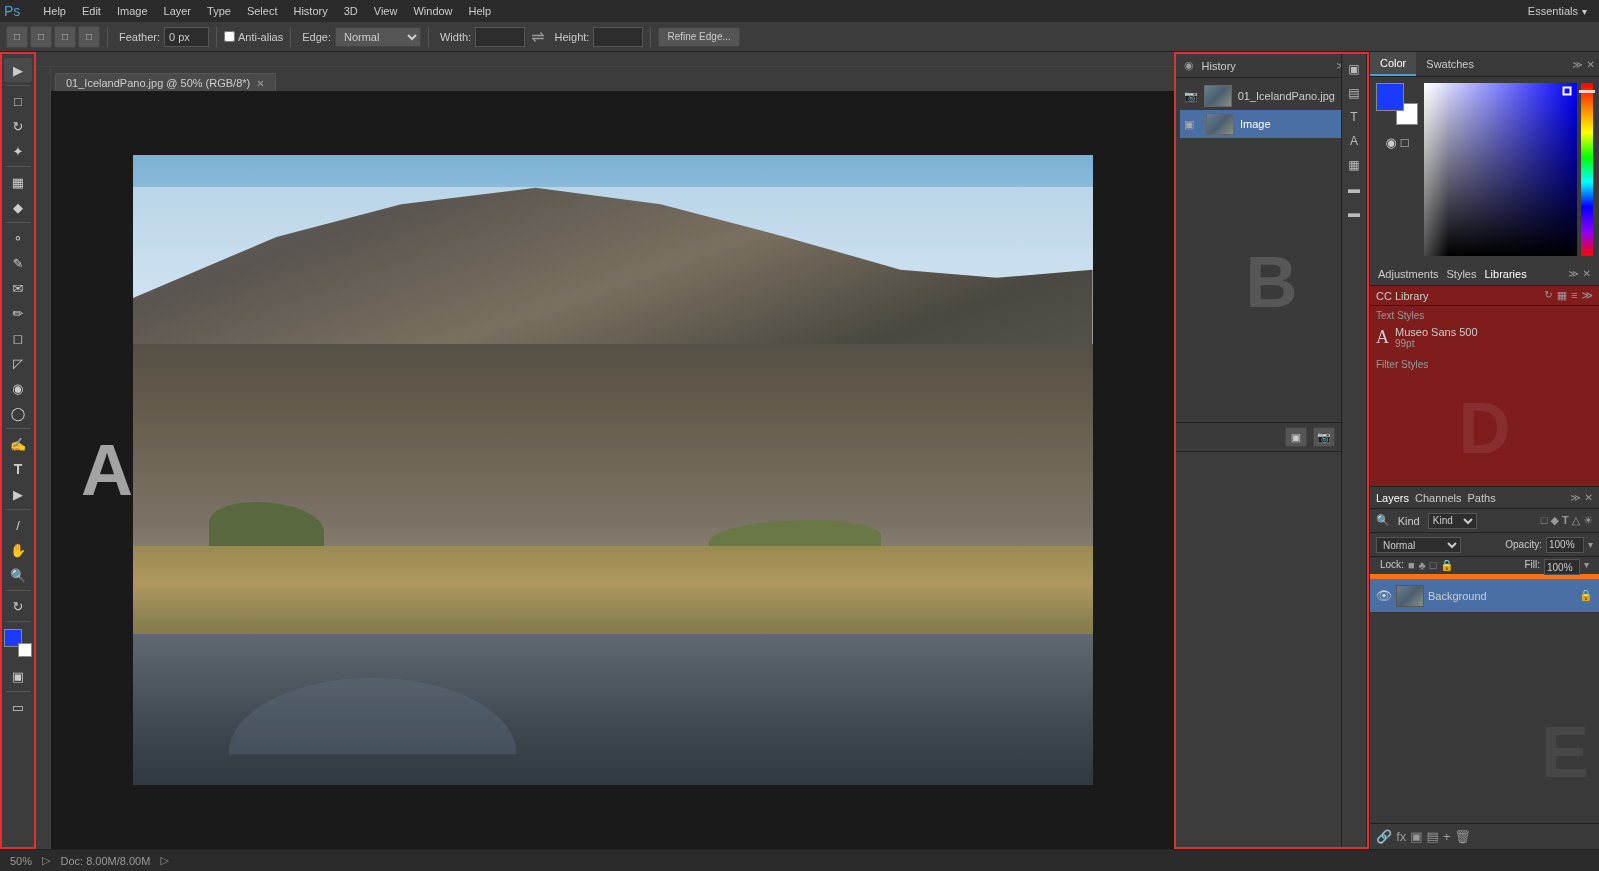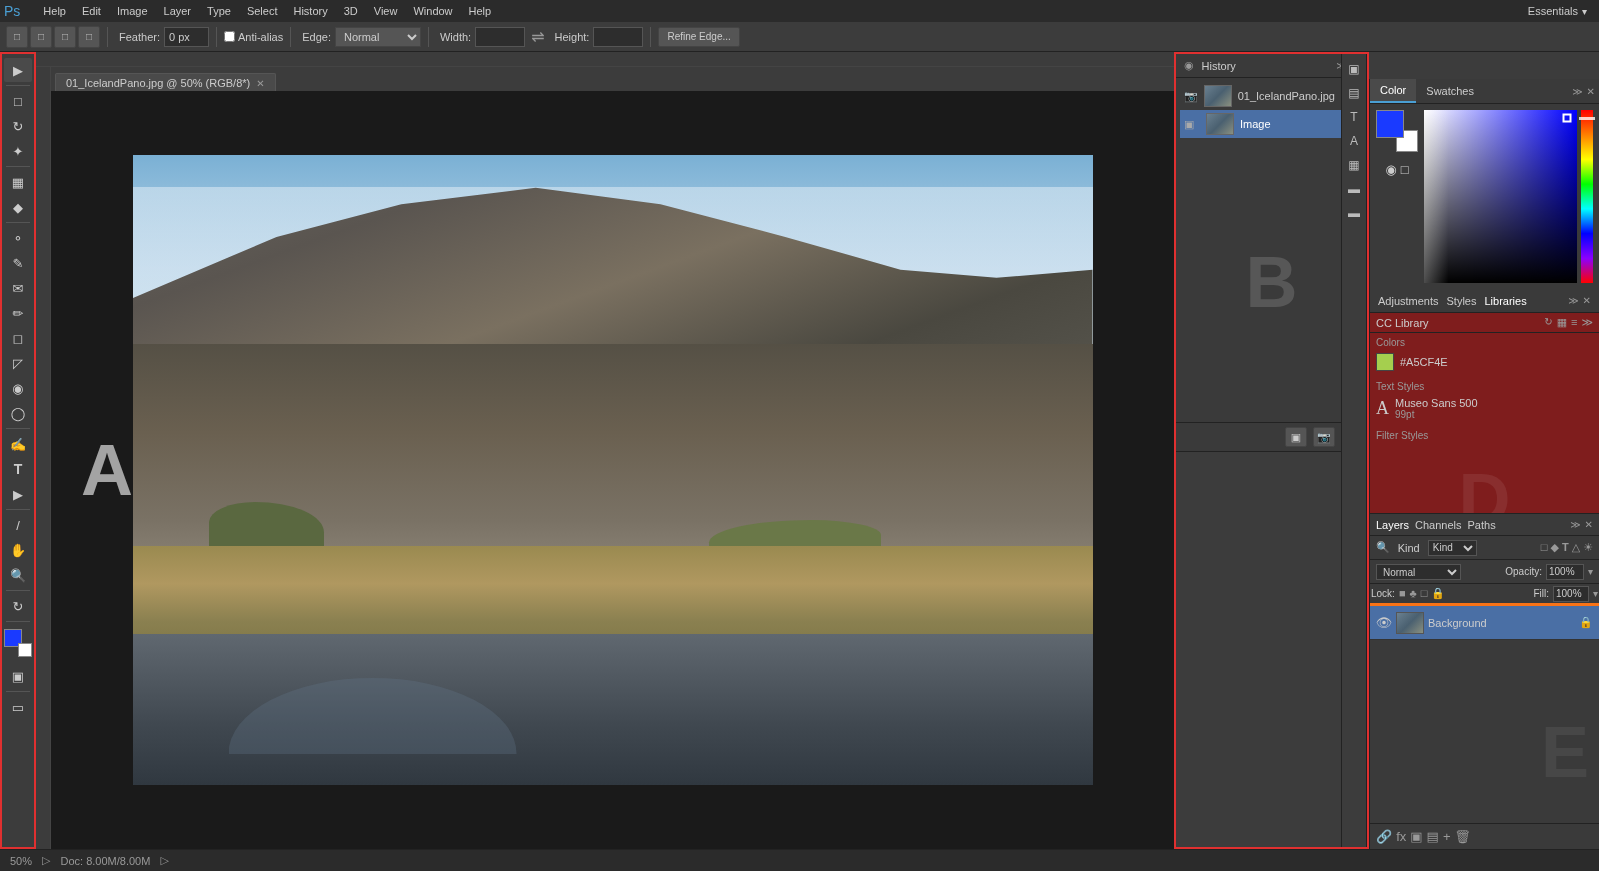--- a/index.html
+++ b/index.html
@@ -92,33 +92,33 @@
 
     
     #statusbar { height: 22px; background: #2b2b2b; border-top: 1px solid #222; display: flex; align-items: center; padding: 0 10px; gap: 10px; font-size: 11px; color: #999; }
     #history-column { width: 200px; background: #3c3c3c; border-right: 1px solid #222; border-left: 1px solid #222; display: flex; flex-direction: column; position: relative; }
 
     
     #vert-tools { width: 26px; background: #3c3c3c; border-right: 1px solid #222; display: flex; flex-direction: column; align-items: center; padding: 4px 0; gap: 2px; }
     .vert-tool { width: 22px; height: 22px; display: flex; align-items: center; justify-content: center; cursor: pointer; color: #bbb; font-size: 12px; }
 
     
-    #right-col { width: 225px; background: #3c3c3c; border-left: 1px solid #222; display: flex; flex-direction: column; overflow: hidden; margin-top: 27px; }
+    #right-col { width: 225px; background: #3c3c3c; border-left: 1px solid #222; display: flex; flex-direction: column; overflow: hidden; }
 
     
     #layers-section { flex: 1; display: flex; flex-direction: column; overflow: hidden; border-top: 1px solid #222; }
     #layers-header { display: flex; align-items: center; background: #3a3a3a; padding: 3px 6px; border-bottom: 1px solid #222; gap: 6px; height: 22px; }
     .layers-tab { font-size: 11px; color: #ccc; cursor: pointer; }
     .layers-tab.active { color: #fff; }
     #layers-search { display: flex; align-items: center; padding: 3px 6px; gap: 4px; border-bottom: 1px solid #222; background: #3a3a3a; height: 24px; }
     .search-icon-s { font-size: 11px; color: #999; }
     #layers-options { display: flex; align-items: center; padding: 2px 6px; gap: 4px; border-bottom: 1px solid #222; background: #3a3a3a; height: 24px; }
     .opt-label { font-size: 10px; color: #ccc; }
     .opt-select { background: #2d2d2d; border: 1px solid #555; color: #ccc; font-size: 10px; padding: 1px 2px; height: 16px; }
-    #layers-lock { display: flex; align-items: center; padding: 2px 1px; gap: 4px; border-bottom: 3px solid #f97316; background: #3a3a3a; height: 22px; }
+    #layers-lock { display: flex; padding: 2px 10px; gap: 4px; border-bottom: 5px solid #f97316; background: #3a3a3a; height: 22px; }
     .lock-label { font-size: 10px; color: #ccc; }
     .lock-icons { display: flex; gap: 4px; }
     .lock-icon { font-size: 11px; color: #999; cursor: pointer; }
     .fill-label { font-size: 10px; color: #ccc; margin-left: auto; }
     #layers-list { flex: 1; background: #3a3a3a; overflow-y: auto; }
     .layer-item { display: flex; align-items: center; gap: 4px; padding: 3px 6px; border-bottom: 1px solid #333; cursor: pointer; height: 34px; }
     .layer-item.active { background: #4a6fa5; }
     .layer-vis { width: 16px; height: 16px; display: flex; align-items: center; justify-content: center; color: #ccc; font-size: 13px; cursor: pointer; }
     .layer-thumb { width: 28px; height: 22px; background: #666; border: 1px solid #555; }
     .layer-name { font-size: 11px; color: #ccc; flex: 1; }
@@ -377,27 +377,20 @@
         <div class="lib-library-bar">
           <span class="lib-name">CC Library</span>
           <div class="lib-icons">
             <span style="font-size:10px;color:#999;cursor:pointer;">↻</span>
             <span style="font-size:11px;color:#999;cursor:pointer;">▦</span>
             <span style="font-size:11px;color:#999;cursor:pointer;">≡</span>
             <span style="font-size:11px;color:#999;cursor:pointer;">≫</span>
           </div>
         </div>
 
-        <div class="lib-section">
-          <div class="lib-section-title">Colors</div>
-          <div class="lib-color-item">
-            <div class="lib-color-swatch" style="background:#a5cf4e;"></div>
-            <span class="lib-color-name">#A5CF4E</span>
-          </div>
-        </div>
 
         <div class="lib-section">
           <div class="lib-section-title">Text Styles</div>
           <div class="lib-text-item">
             <span class="lib-text-icon">A</span>
             <div class="lib-text-info">
               <span class="lib-text-name">Museo Sans 500</span>
               <span class="lib-text-size">99pt</span>
             </div>
           </div>

